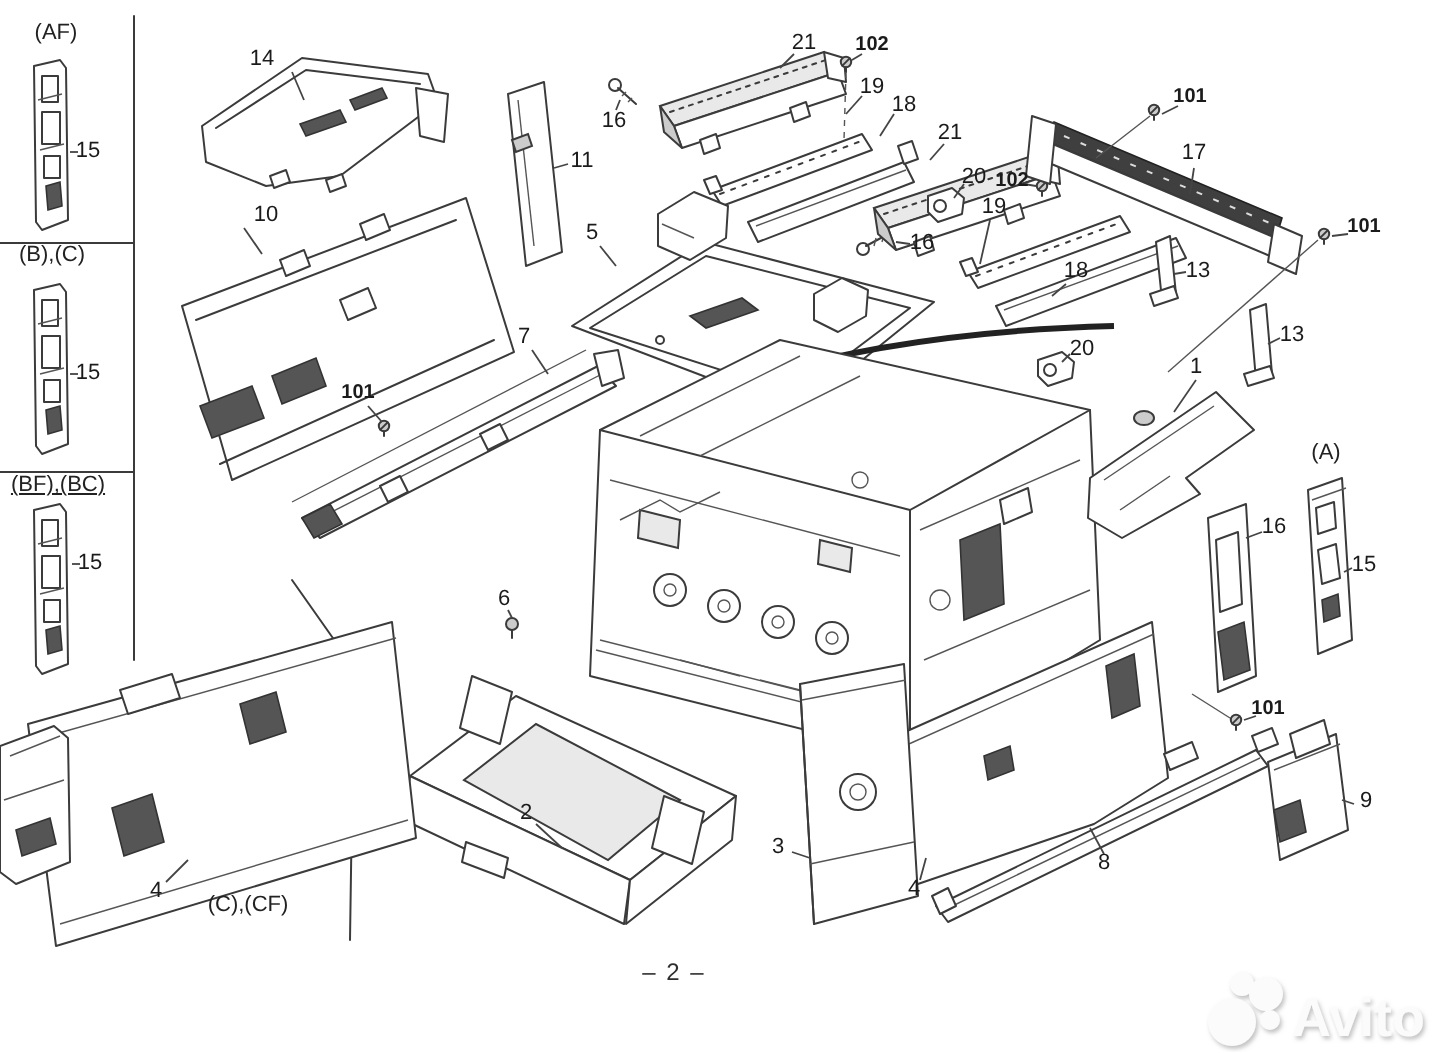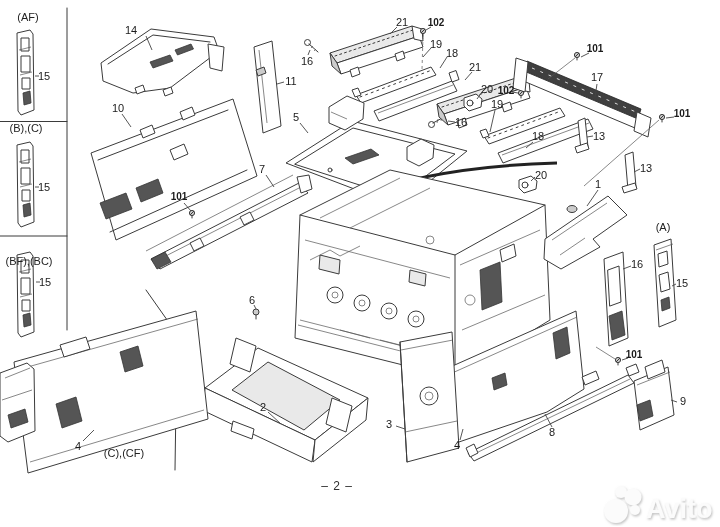--- a/index.html
+++ b/index.html
@@ -362,21 +362,21 @@
       <line class="leader" x1="83" y1="441" x2="94" y2="430"></line>
       <line class="leader" x1="308" y1="55" x2="310" y2="50"></line>
     </g>
   </svg>
 
   <div>
       <div class="callout" style="left: 44px; top: 76px;">15</div>
       <div class="callout" style="left: 44px; top: 187px;">15</div>
       <div class="callout" style="left: 45px; top: 282px;">15</div>
       <div class="callout" style="left: 131px; top: 30px;">14</div>
-      <div class="callout" style="left: 118px; top: 108px;">10</div>
+      <div class="callout" style="left: 133px; top: 108px;">10</div>
       <div class="callout" style="left: 291px; top: 81px;">11</div>
       <div class="callout" style="left: 307px; top: 61px;">16</div>
       <div class="callout" style="left: 402px; top: 22px;">21</div>
       <div class="callout bold" style="left: 436px; top: 23px;">102</div>
       <div class="callout" style="left: 436px; top: 44px;">19</div>
       <div class="callout" style="left: 452px; top: 53px;">18</div>
       <div class="callout" style="left: 475px; top: 67px;">21</div>
       <div class="callout" style="left: 487px; top: 89px;">20</div>
       <div class="callout bold" style="left: 506px; top: 91px;">102</div>
       <div class="callout" style="left: 497px; top: 104px;">19</div>
@@ -403,21 +403,21 @@
       <div class="callout" style="left: 683px; top: 401px;">9</div>
       <div class="callout" style="left: 78px; top: 446px;">4</div>
     </div>
   <div>
       <div class="region-label" style="left: 124px; top: 453px;">(C),(CF)</div>
       <div class="region-label" style="left: 663px; top: 227px;">(A)</div>
     </div>
   <div>
       <div class="region-label" style="left: 28px; top: 17px;">(AF)</div>
       <div class="region-label" style="left: 26px; top: 128px;">(B),(C)</div>
-      <div class="region-label" style="left: 29px; top: 261px;">(BF),(BC)</div>
+      <div class="region-label" style="left: 29px; top: 243px; text-decoration: underline;">(BF),(BC)</div>
     </div>
 
   <div class="page-num">– 2 –</div>
 
   <svg class="wm" width="118" height="42" viewBox="0 0 118 42">
     <defs>
       <filter id="wmShadow" x="-30%" y="-30%" width="170%" height="170%">
         <feDropShadow dx="1" dy="1.5" stdDeviation="1" flood-color="#9a9a9a" flood-opacity="0.6"></feDropShadow>
       </filter>
     </defs>

